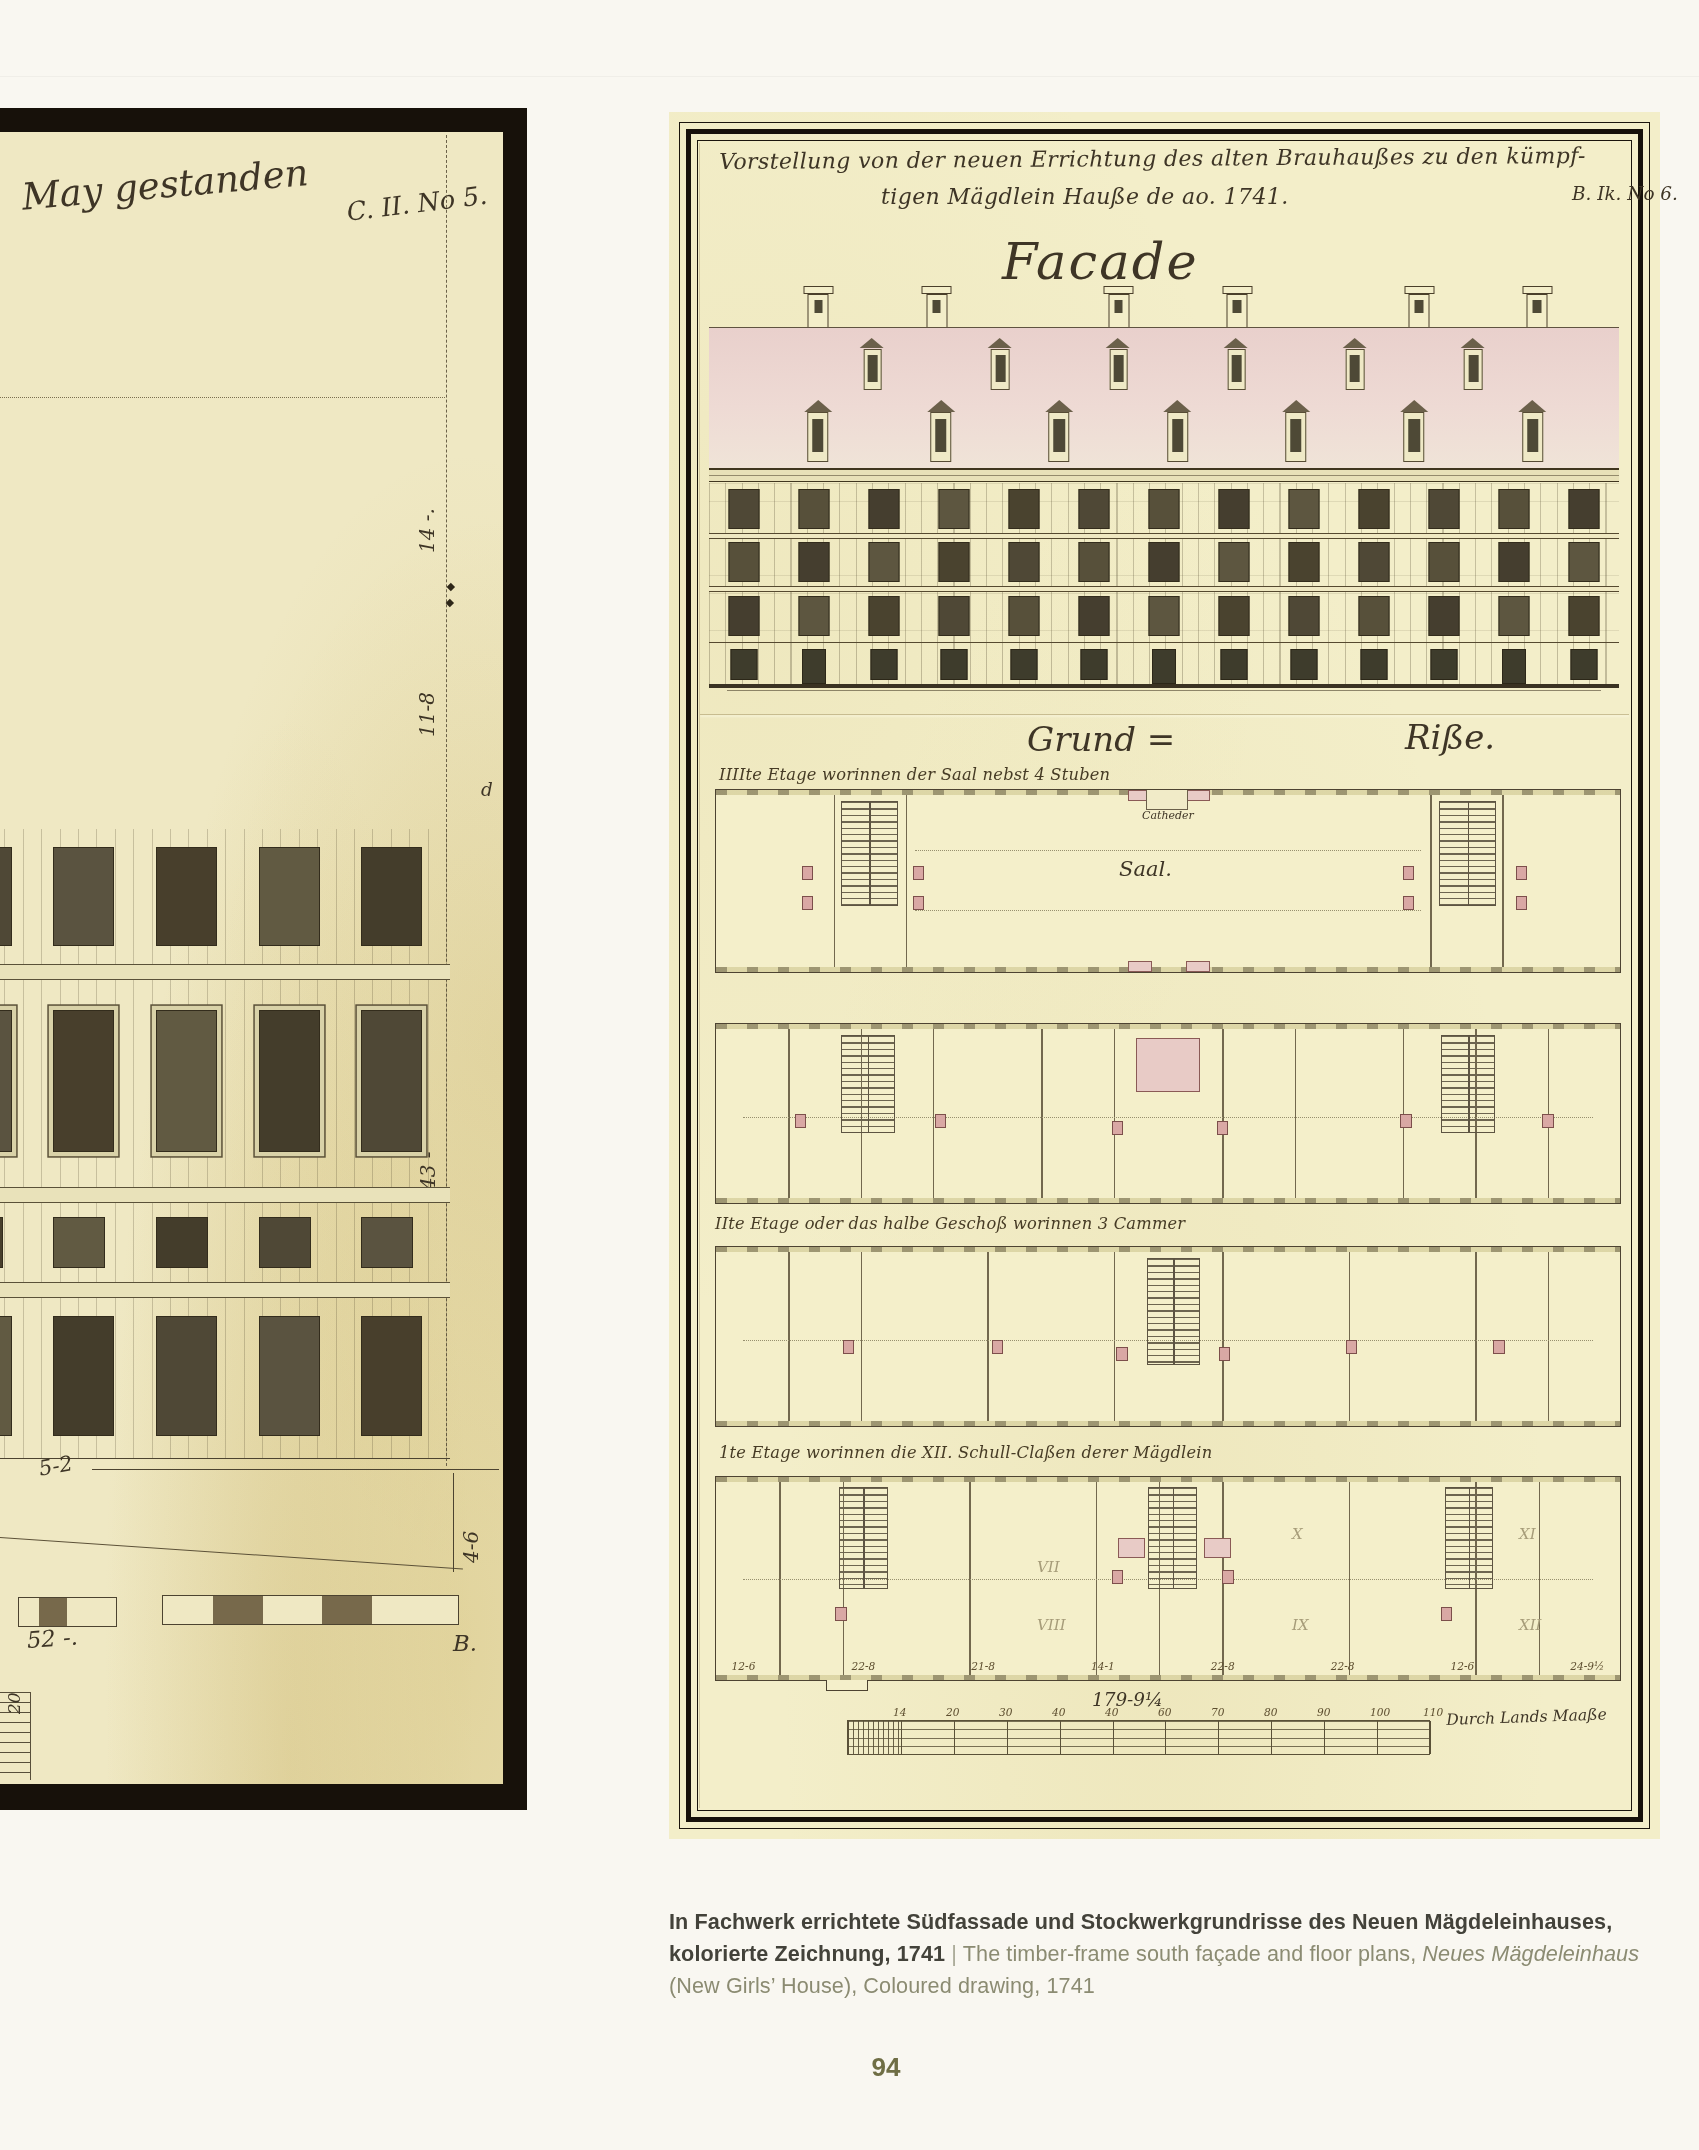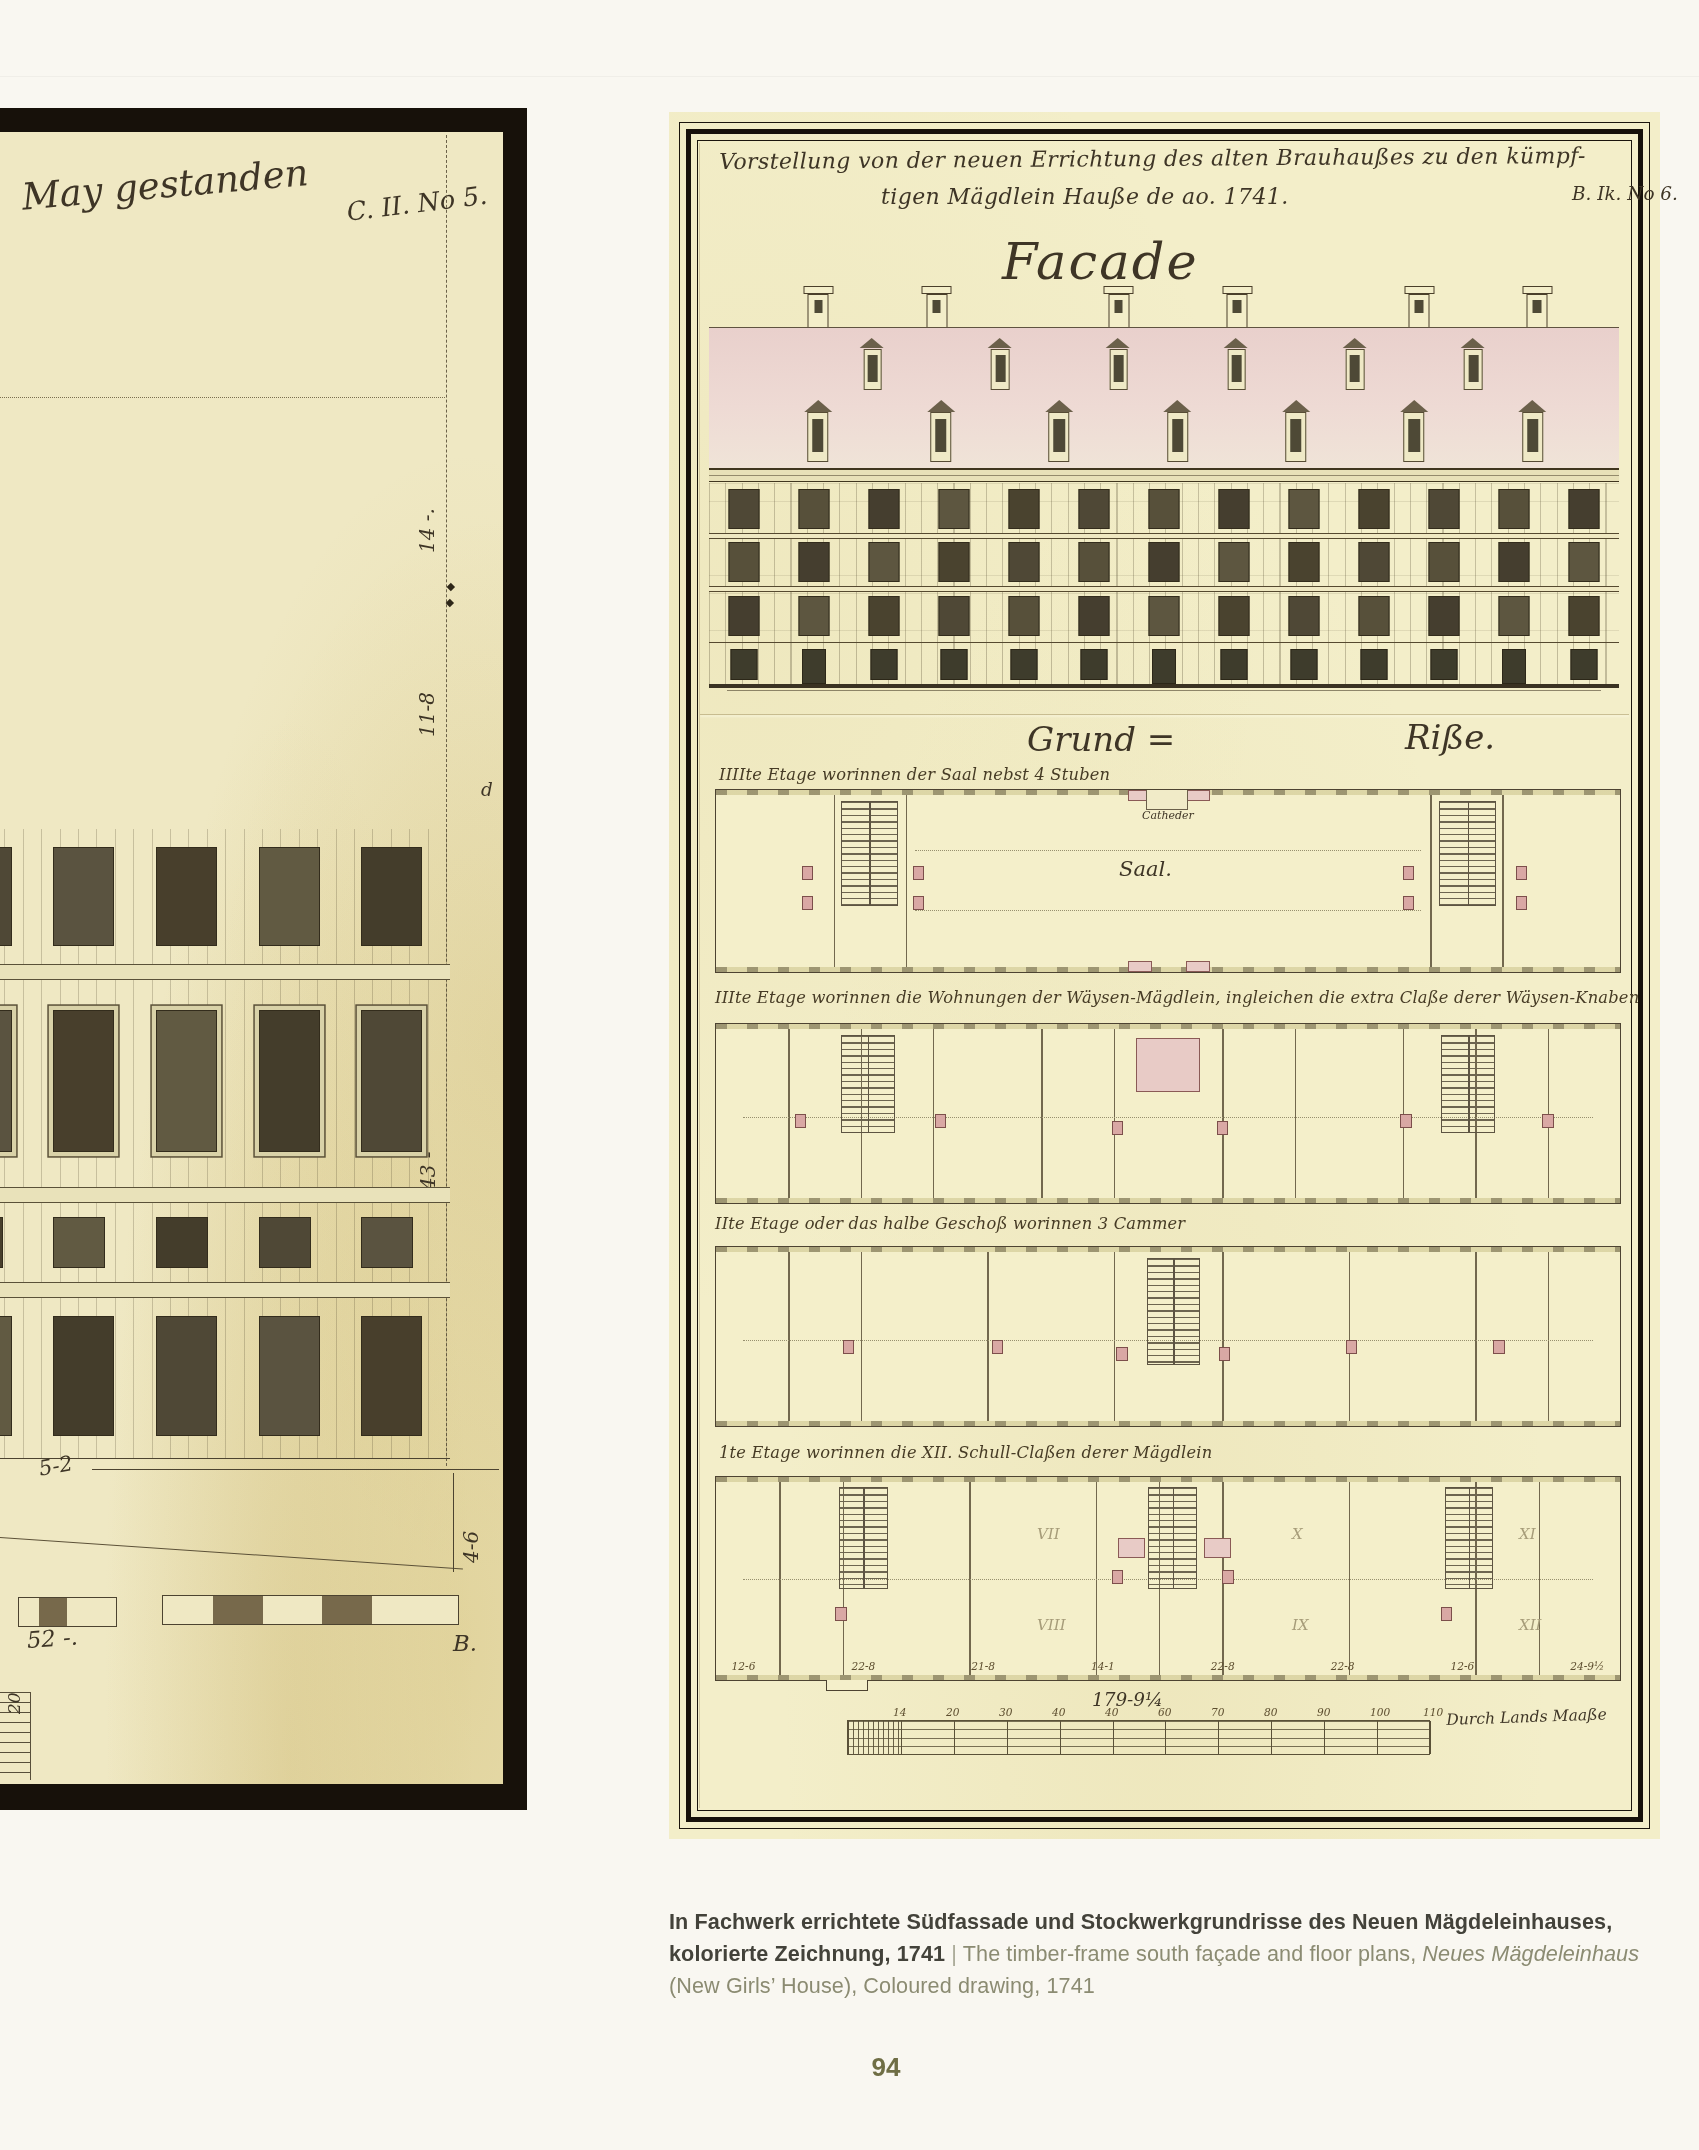--- a/index.html
+++ b/index.html
@@ -306,21 +306,20 @@
         <div style="position: absolute; left: 21.8%; top: 58%; width: 11.3px; height: 14px; background: rgb(217, 168, 164); border: 1.1px solid rgb(124, 79, 75); box-sizing: border-box;"></div>
         <div style="position: absolute; left: 76%; top: 42%; width: 11.3px; height: 14px; background: rgb(217, 168, 164); border: 1.1px solid rgb(124, 79, 75); box-sizing: border-box;"></div>
         <div style="position: absolute; left: 76%; top: 58%; width: 11.3px; height: 14px; background: rgb(217, 168, 164); border: 1.1px solid rgb(124, 79, 75); box-sizing: border-box;"></div>
         <div style="position: absolute; left: 88.5%; top: 42%; width: 11.3px; height: 14px; background: rgb(217, 168, 164); border: 1.1px solid rgb(124, 79, 75); box-sizing: border-box;"></div>
         <div style="position: absolute; left: 88.5%; top: 58%; width: 11.3px; height: 14px; background: rgb(217, 168, 164); border: 1.1px solid rgb(124, 79, 75); box-sizing: border-box;"></div>
         <div style="position: absolute; left: 47.6%; top: 0px; width: 4.6%; height: 11%; border-right: 1.4px solid rgb(107, 96, 74); border-bottom: 1.4px solid rgb(107, 96, 74); border-left: 1.4px solid rgb(107, 96, 74); border-image: initial; border-top: none; background: rgb(241, 235, 200); box-sizing: border-box;"></div>
       </div>
     <span class="hw" style="left:473px;top:697px;font-size:11px;">Catheder</span>
     <span class="hw" style="left:450px;top:745px;font-size:21px;">Saal.</span>
 
-    <span class="plan-label" style="left:46px;top:876px;">IIIte Etage worinnen die Wohnungen der Wäysen-Mägdlein, ingleichen die extra Claße derer Wäysen-Knaben</span>
     <div class="plan" id="plan1" style="left:46px;top:911px;width:906px;height:181px;">
         <div style="position: absolute; left: 0px; right: 0px; top: 0px; height: 5px; background: repeating-linear-gradient(90deg, rgb(142, 134, 98) 0px, rgb(142, 134, 98) 11.3px, rgb(217, 210, 160) 11.3px, rgb(217, 210, 160) 31px); opacity: 0.85;"></div>
         <div style="position: absolute; left: 0px; right: 0px; bottom: 0px; height: 5px; background: repeating-linear-gradient(90deg, rgb(142, 134, 98) 0px, rgb(142, 134, 98) 11.3px, rgb(217, 210, 160) 11.3px, rgb(217, 210, 160) 31px); opacity: 0.85;"></div>
         <div style="position: absolute; left: 8%; top: 5px; bottom: 5px; width: 1.4px; background: rgb(90, 80, 56); opacity: 0.85;"></div>
         <div style="position: absolute; left: 16%; top: 5px; bottom: 5px; width: 1.4px; background: rgb(90, 80, 56); opacity: 0.85;"></div>
         <div style="position: absolute; left: 24%; top: 5px; bottom: 5px; width: 1.4px; background: rgb(90, 80, 56); opacity: 0.85;"></div>
         <div style="position: absolute; left: 36%; top: 5px; bottom: 5px; width: 1.4px; background: rgb(90, 80, 56); opacity: 0.85;"></div>
         <div style="position: absolute; left: 44%; top: 5px; bottom: 5px; width: 1.4px; background: rgb(90, 80, 56); opacity: 0.85;"></div>
         <div style="position: absolute; left: 56%; top: 5px; bottom: 5px; width: 1.4px; background: rgb(90, 80, 56); opacity: 0.85;"></div>
         <div style="position: absolute; left: 64%; top: 5px; bottom: 5px; width: 1.4px; background: rgb(90, 80, 56); opacity: 0.85;"></div>
@@ -402,21 +401,21 @@
           <span>22-8</span>
           <span>21-8</span>
           <span>14-1</span>
           <span>22-8</span>
           <span>22-8</span>
           <span>12-6</span>
           <span>24-9½</span>
         </div>
       </div>
 
-    <span class="numeral" style="left:368px;top:1413px;font-style:italic;">VII</span>
+    <span class="numeral" style="left:368px;top:1446px;font-style:italic;">VII</span>
     <span class="numeral" style="left:623px;top:1413px;">X</span>
     <span class="numeral" style="left:850px;top:1413px;">XI</span>
     <span class="numeral" style="left:368px;top:1504px;">VIII</span>
     <span class="numeral" style="left:623px;top:1504px;">IX</span>
     <span class="numeral" style="left:850px;top:1504px;">XII</span>
 
     <span class="hw" style="left:423px;top:1577px;font-size:18.4px;">179-9¼</span>
     <div id="scaleBar" style="position:absolute;left:178px;top:1594px;width:583px;height:57px;">
         <span style="position: absolute; left: 46px; top: 0px; font: italic 10.6px &quot;DejaVu Serif&quot;, serif; color: rgb(93, 78, 47);">14</span>
         <span style="position: absolute; left: 99px; top: 0px; font: italic 10.6px &quot;DejaVu Serif&quot;, serif; color: rgb(93, 78, 47);">20</span>

